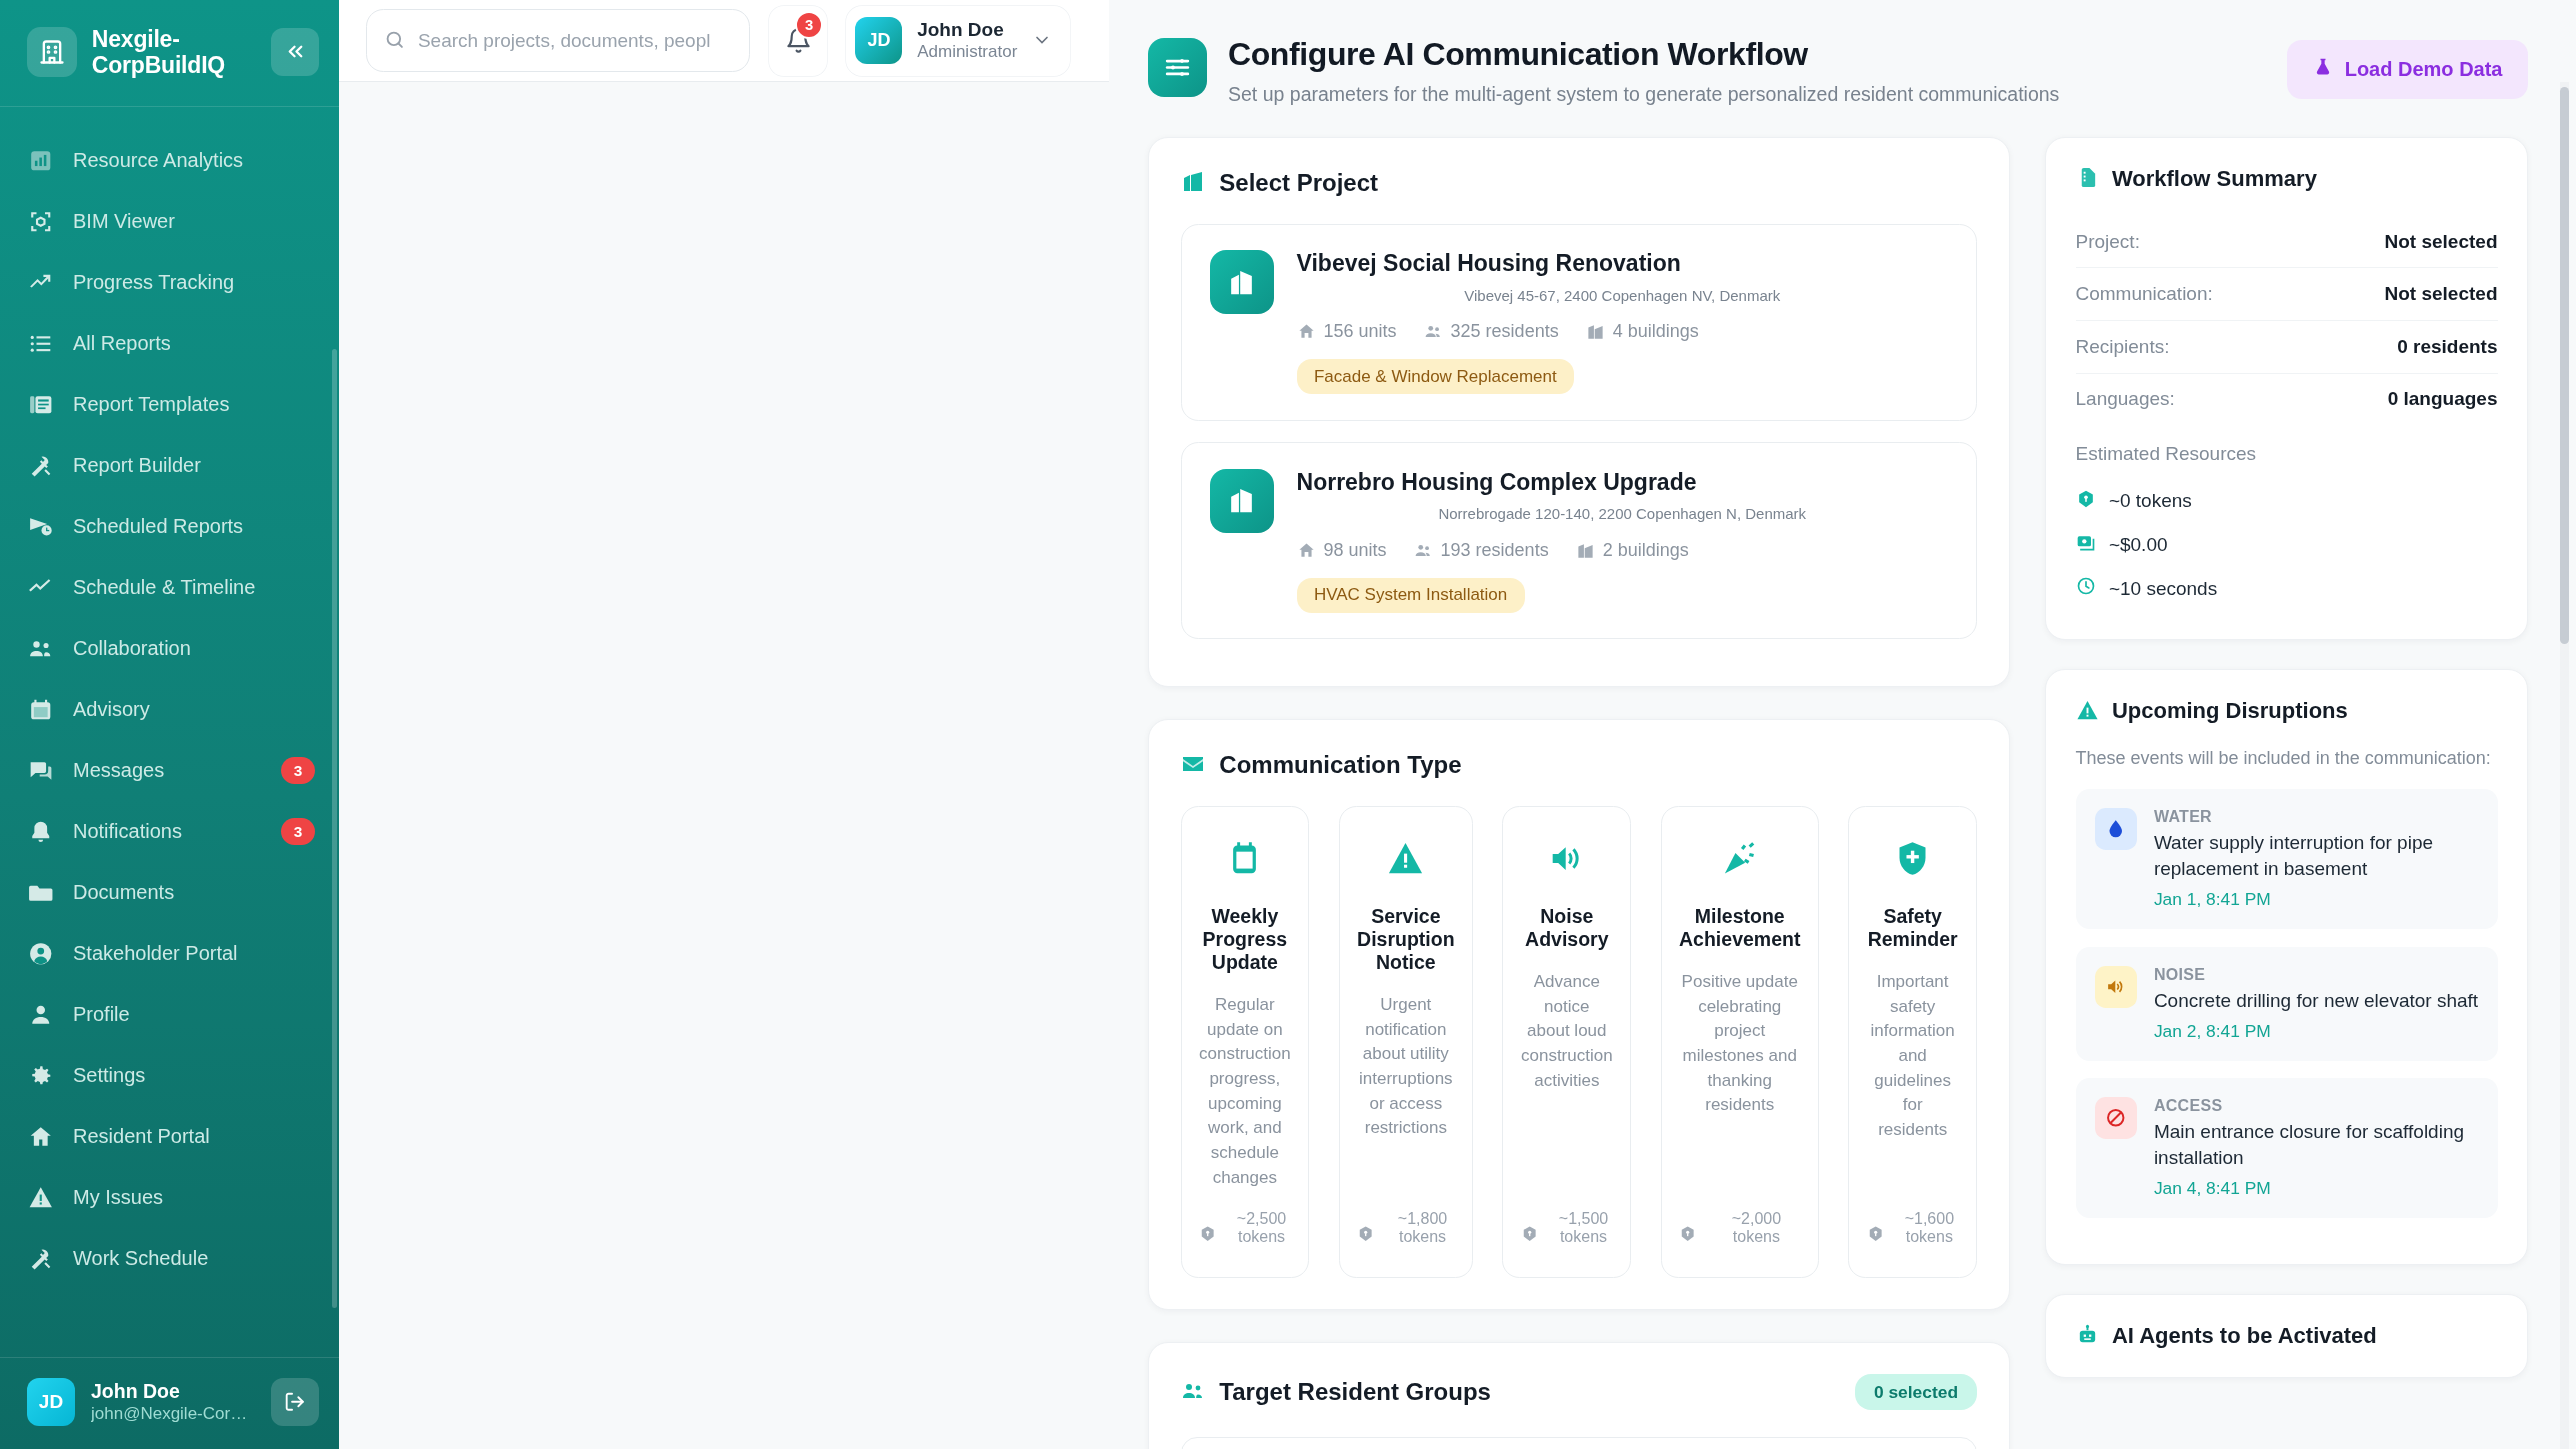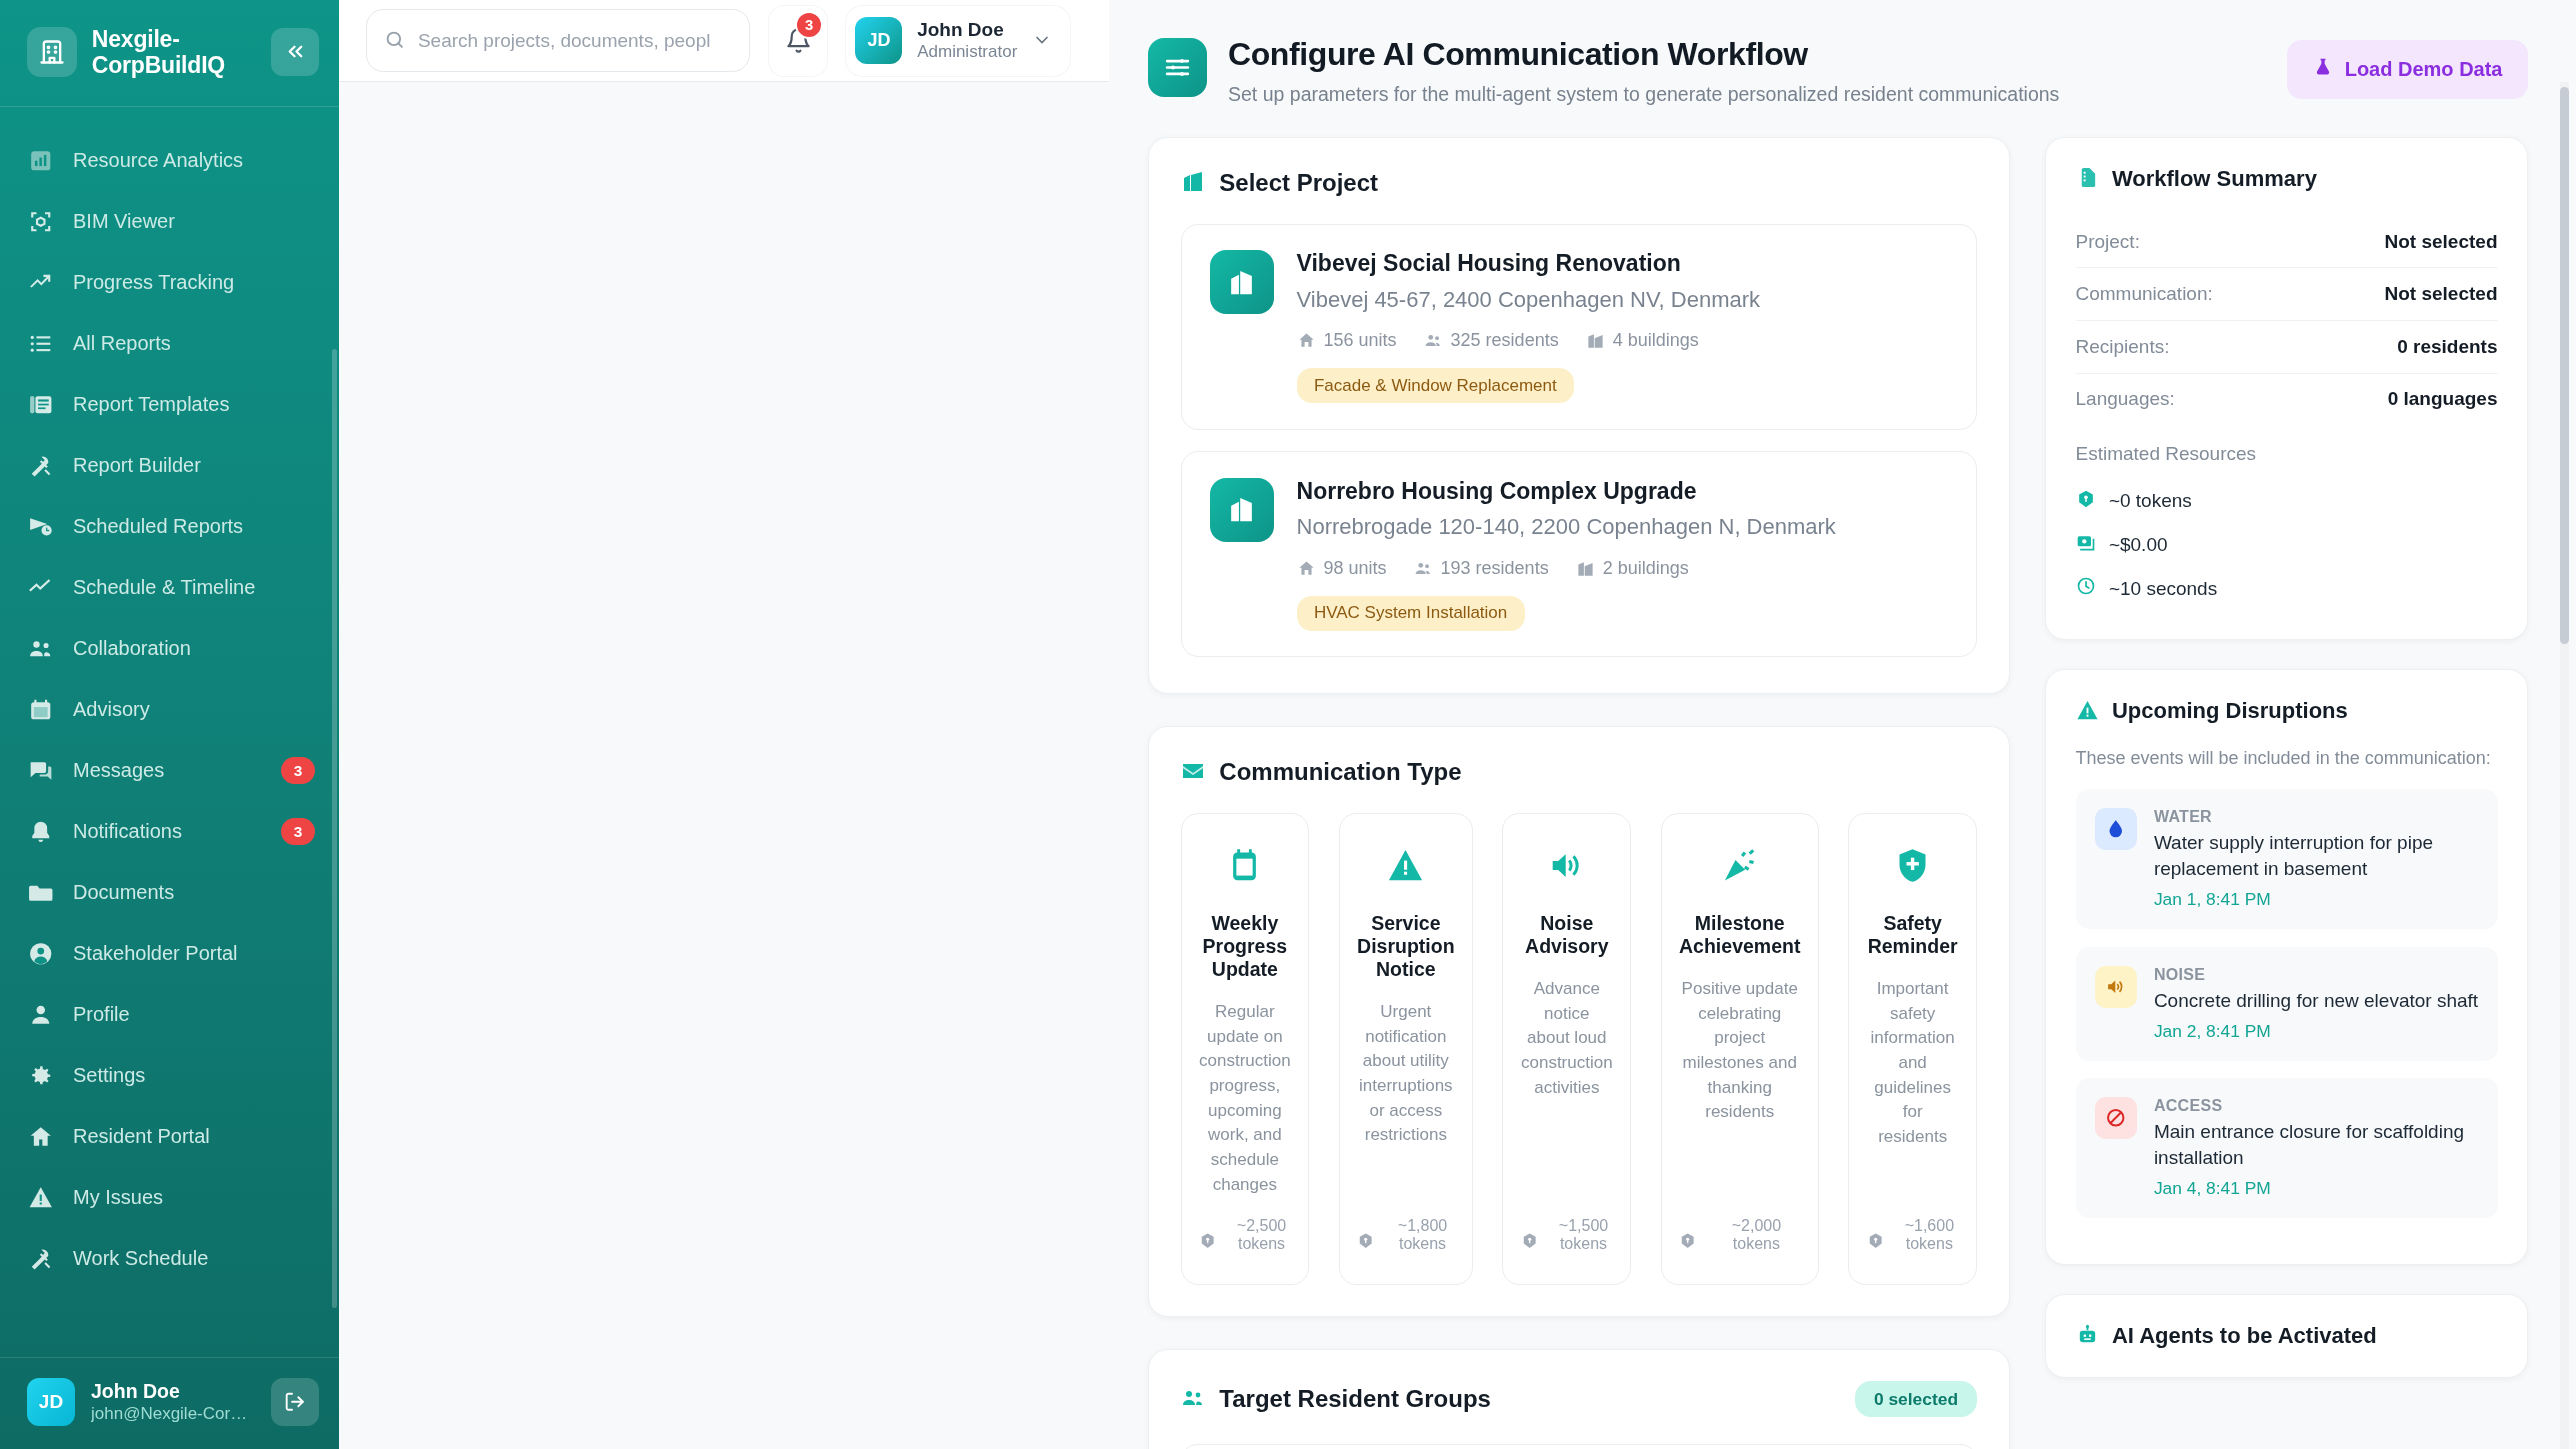--- a/index.html
+++ b/index.html
@@ -154,29 +154,29 @@
   .pill-count {
     background:#c9f6ea; color:#0c7b6c; font-size:17.4px; font-weight:600;
     padding:7.4px 19px; border-radius:16px;
   }
 
   
   .proj {
     border:0.7px solid #e9edf0; border-radius:17.4px; padding:25.5px 28px;
     display:flex; gap:23px; margin-bottom:21.5px; cursor:pointer; background:#fff;
   }
-  .proj:last-child { margin-bottom:5px; }
+  .proj:last-child { margin-bottom:16px; }
   .proj-ic {
     width:64px; height:64px; flex:0 0 64px; border-radius:16px;
     background:linear-gradient(135deg,#14b8a6,#0d9488);
     display:flex; align-items:center; justify-content:center;
   }
   .proj-body { flex:1; min-width:0; }
   .proj-name { font-size:23px; font-weight:700; color:#141c26; }
-  .proj-addr { font-size:22px; color:#79838f; margin-top:9.4px; }
+  .proj-addr { font-size:15px; color:#79838f; margin-top:9.4px;text-align:center; }
   .proj-meta { display:flex; align-items:flex-start; gap:27px; margin-top:17.4px; }
   .meta { display:flex; align-items:center; gap:8px; font-size:18px; color:#8a939e; }
   .proj-tag {
     display:inline-block; margin-top:17.4px;
     background:#fdf0c8; color:#8d5a12; font-size:17px; font-weight:500;
     padding:7.4px 17.4px; border-radius:14.8px;
   }
 
   
   .comm-grid { display:grid; grid-template-columns:repeat(5,1fr); gap:29.5px; }

